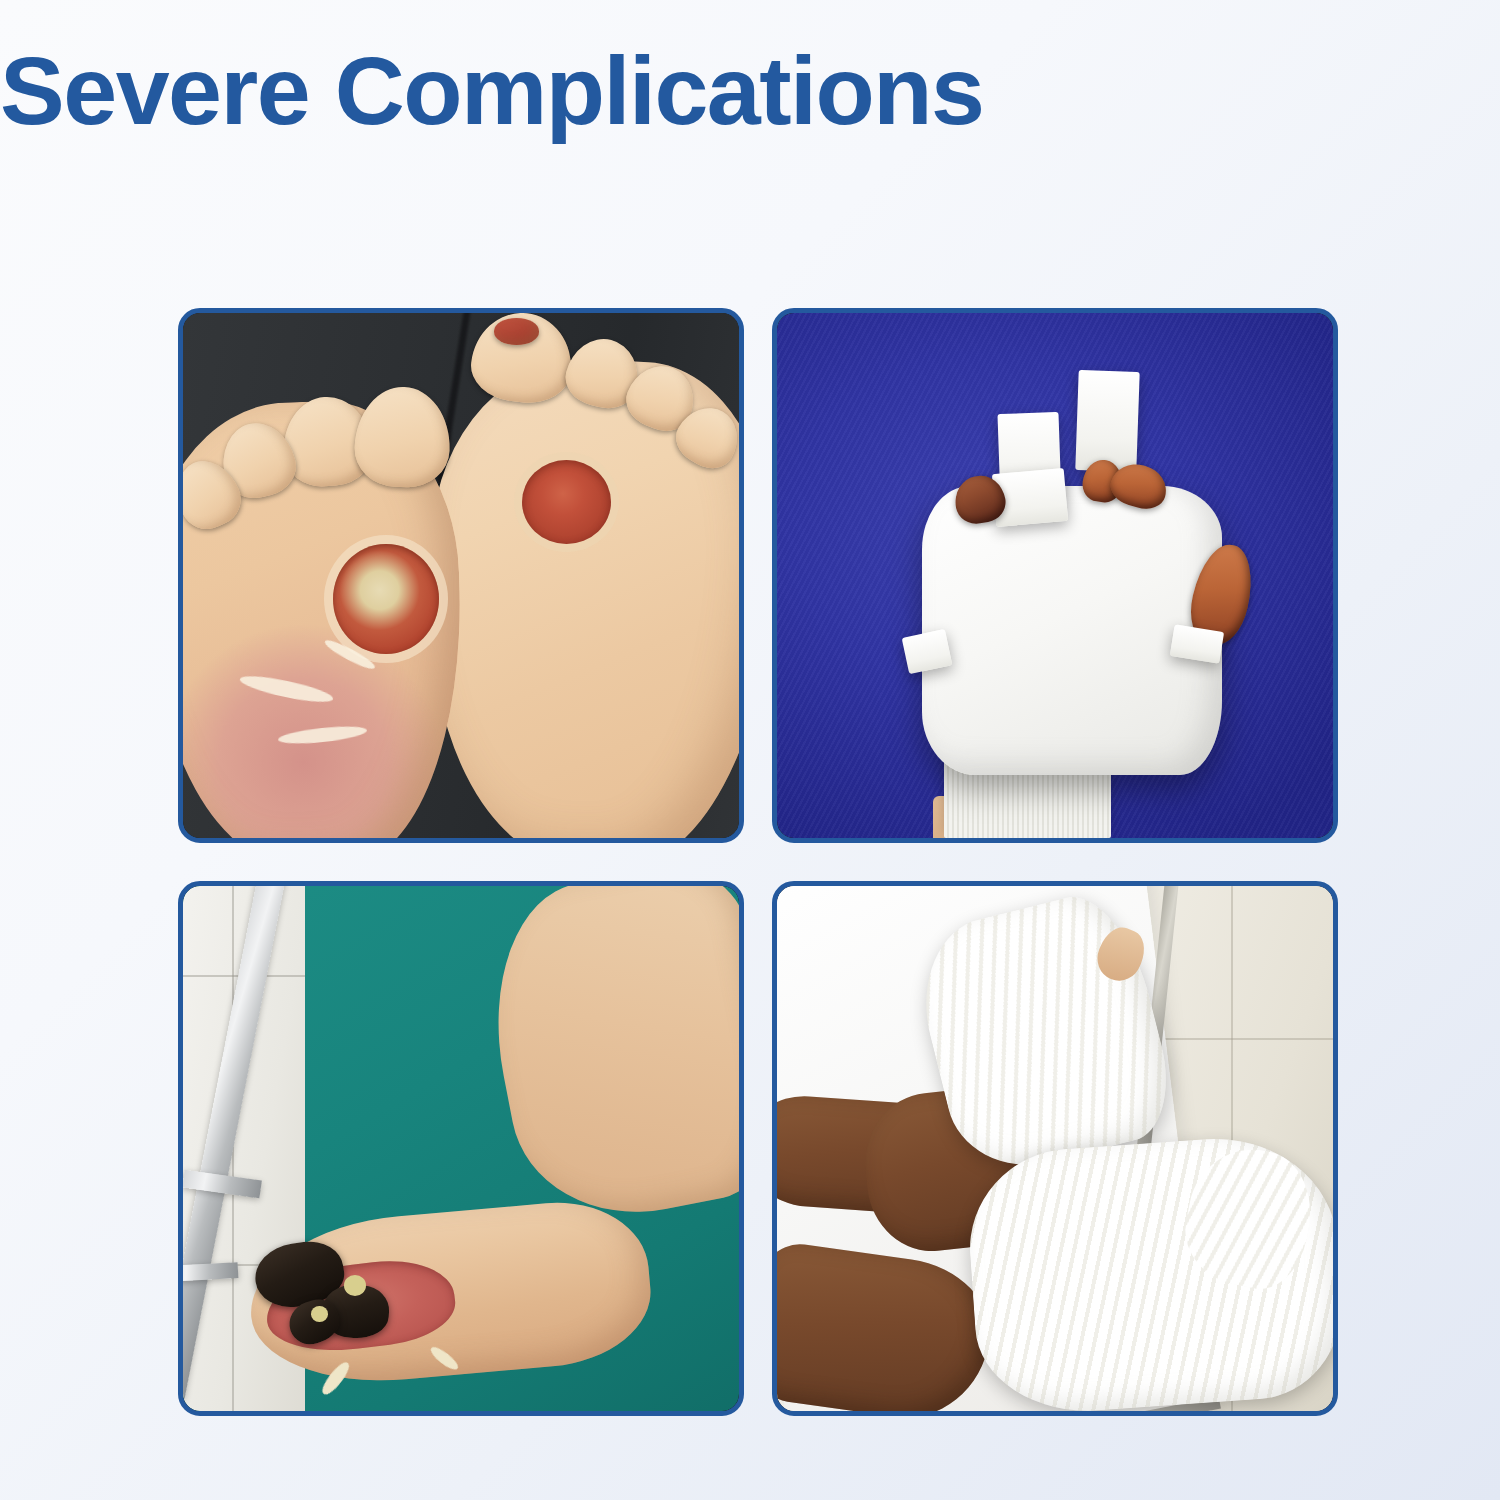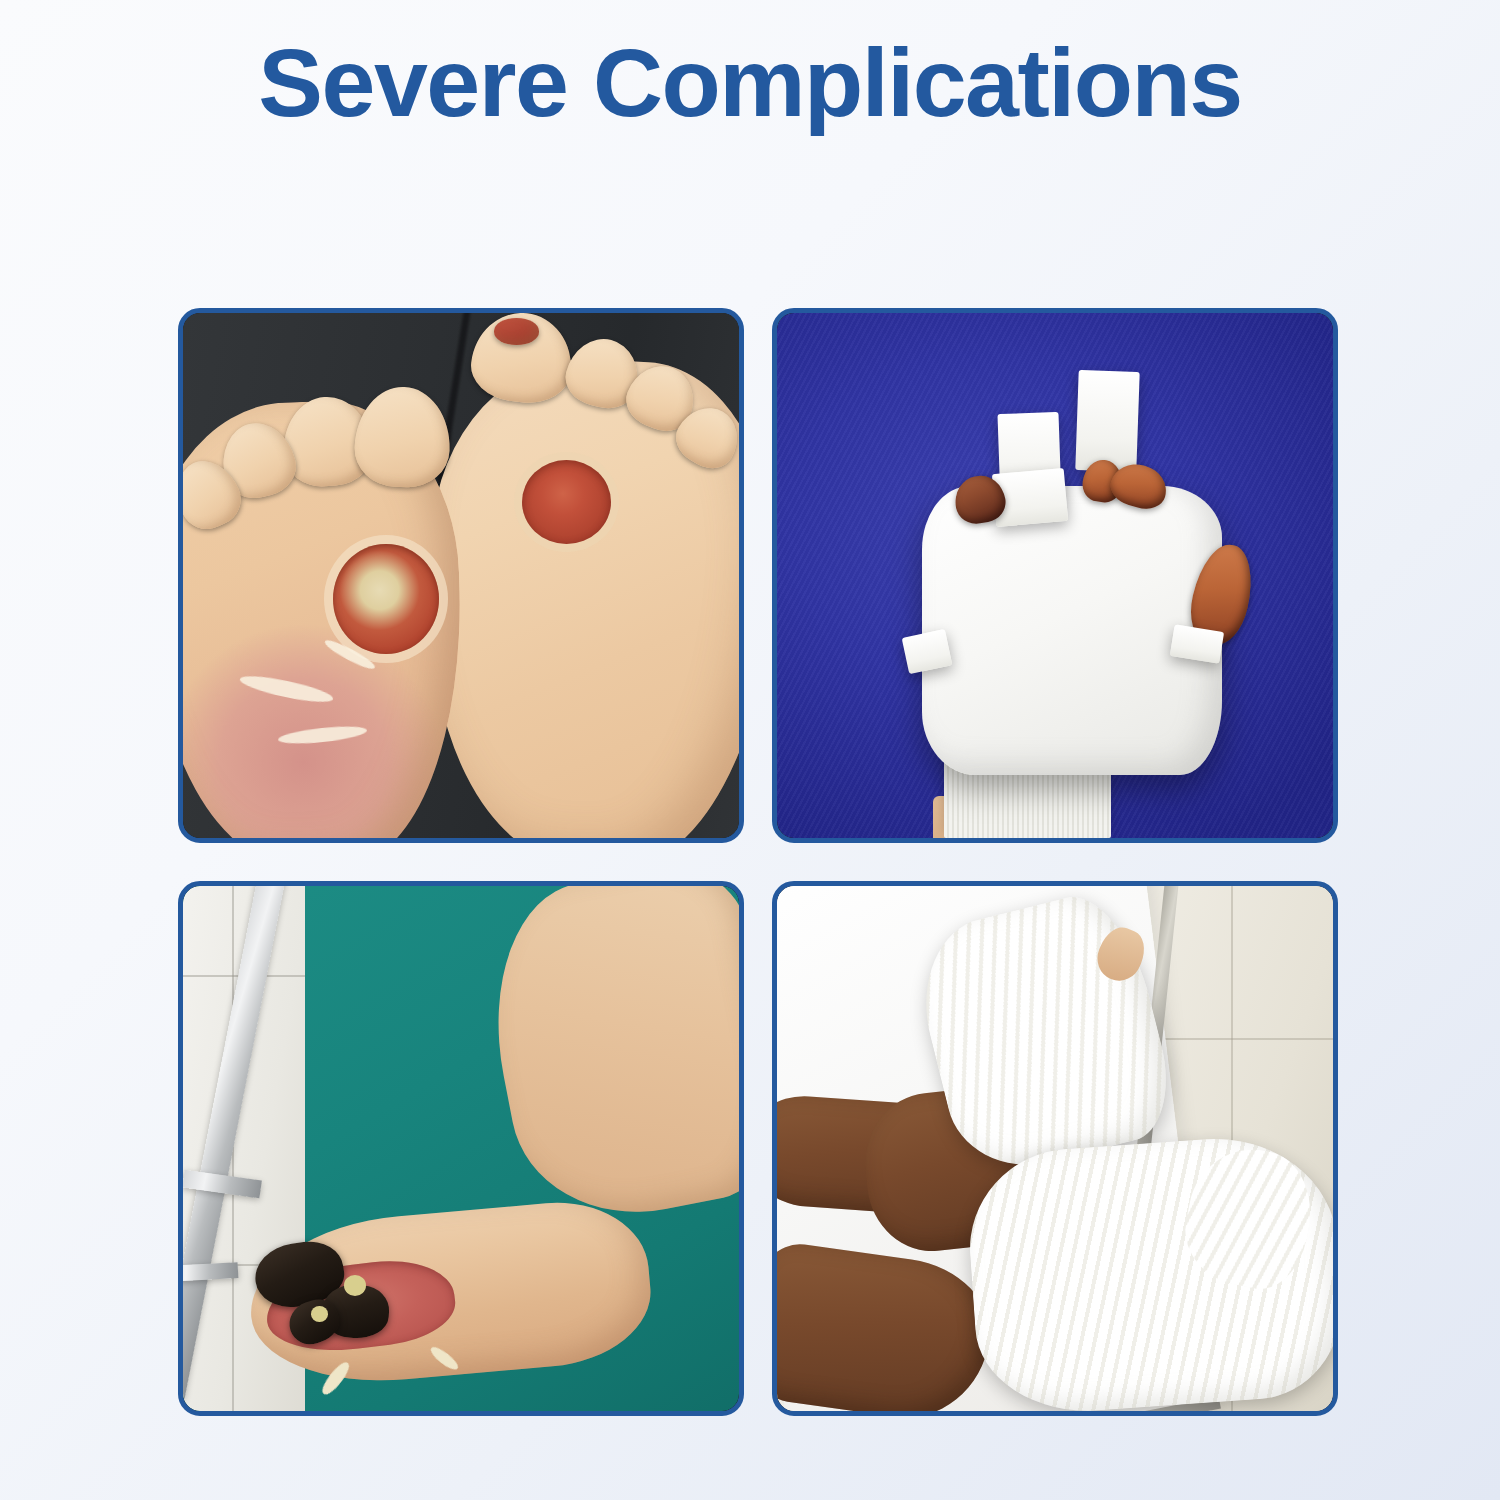--- a/index.html
+++ b/index.html
@@ -17,24 +17,24 @@
   .poster {
     position: relative;
     width: 1500px;
     height: 1500px;
     box-sizing: border-box;
   }
 
   
   .title-block {
     position: absolute;
-    top: 32px;
+    top: 40px;
     left: 0;
     width: 1500px;
-    text-align: center;
+    text-align: left;
   }
   .title-line {
     display: block;
     font-family: "Liberation Sans", sans-serif;
     font-weight: bold;
     font-size: 97px;
     line-height: 101px;
     letter-spacing: -1.5px;
     color: #23599F;
   }

